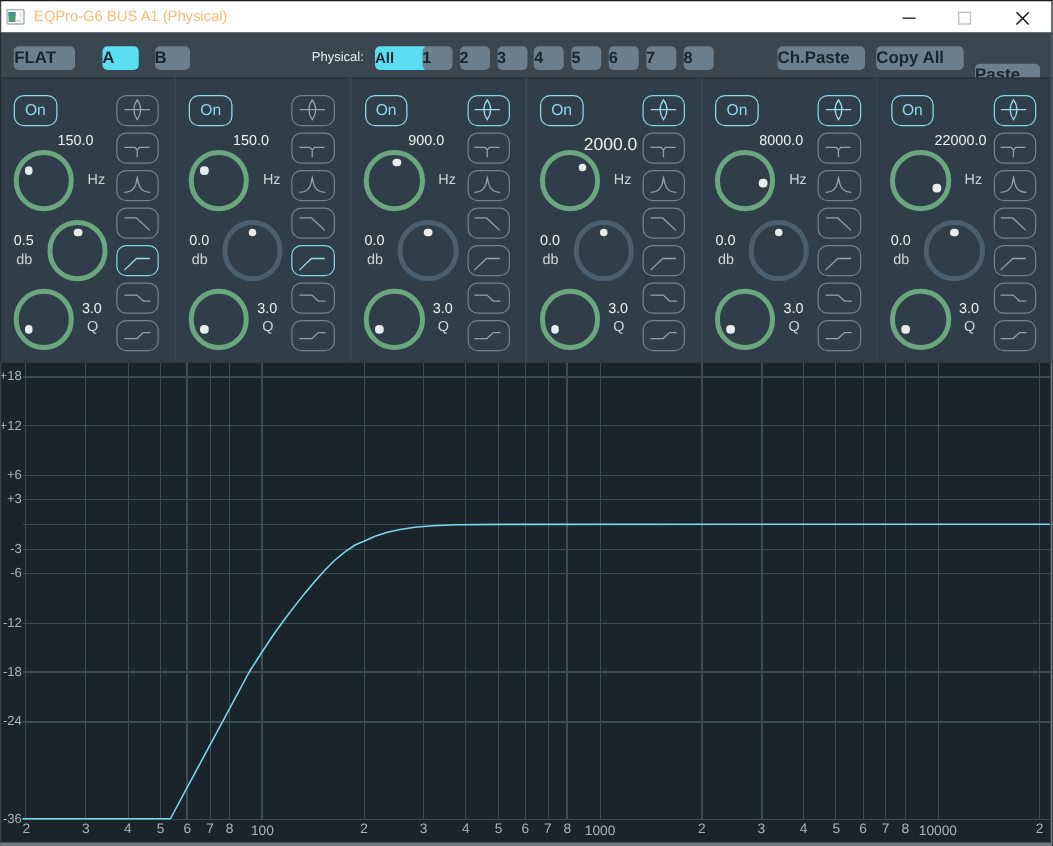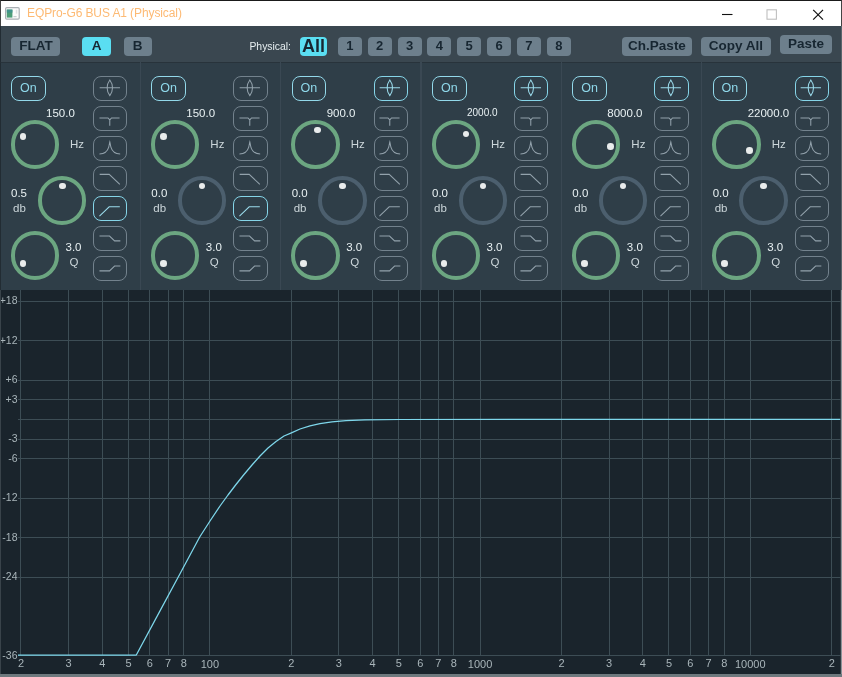--- a/index.html
+++ b/index.html
@@ -2,21 +2,21 @@
 <html><head><meta charset="utf-8"><style>
 *{margin:0;padding:0;box-sizing:border-box}
 body{width:842px;height:677px;position:relative;overflow:hidden;-webkit-font-smoothing:antialiased;
  font-family:"Liberation Sans",sans-serif;background:#2f3e48}
 .abs{position:absolute}
 .knob{position:absolute;border-radius:50%}
 .dot{position:absolute;width:6.6px;height:6.6px;border-radius:50%;background:#e9ecec}
 .ib{position:absolute;width:34.6px;height:25px;border-radius:8px;border:1.3px solid #73828d}
 .ibs{border:1.5px solid #86d5e8}
 .tb{position:absolute;height:19px;border-radius:4px;background:#6d7f8c;
- color:#172631;font-weight:bold;font-size:13.5px;text-align:center;line-height:18px}
+ color:#172631;font-weight:bold;font-size:13.5px;line-height:18px}
 .tbc{background:#5adef2}
 </style></head><body>
 
 <div class="abs" style="left:0;top:0;width:842px;height:26px;background:#fff;border-top:1px solid #1a1a1a;border-left:1px solid #444;border-right:1px solid #444"></div>
 <svg class="abs" style="left:4.5px;top:6.5px" width="15" height="13" viewBox="0 0 15 13">
 <rect x="0.6" y="0.6" width="13.6" height="11.6" rx="1.2" fill="#fbfbfb" stroke="#a9afb4" stroke-width="1.2"></rect>
 <rect x="1.8" y="2.6" width="5.6" height="8.0" fill="#4d9e78"></rect>
 <rect x="1.8" y="2.6" width="5.6" height="3.0" fill="#42948e"></rect>
 <rect x="8.4" y="9.0" width="3.2" height="1.2" fill="#c9cfd2"></rect>
 <rect x="10.8" y="2.8" width="1.5" height="3.8" fill="#dde2e4"></rect>
@@ -28,32 +28,32 @@
     <line x1="113.2" y1="9.8" x2="123" y2="19.6" stroke="#111" stroke-width="1.2"></line>
     <line x1="123" y1="9.8" x2="113.2" y2="19.6" stroke="#111" stroke-width="1.2"></line>
   </svg>
 <div class="abs" style="left:0;top:26px;width:842px;height:36px;background:#3a4750;border-left:1px solid #222c33"></div>
 <div class="tb" style="left:11.4px;top:36.8px;width:49px;font-size:13.5px">FLAT</div>
 <div class="tb tbc" style="left:81.8px;top:36.8px;width:29.5px;font-size:13.5px">A</div>
 <div class="tb" style="left:123.5px;top:36.8px;width:28px;font-size:13.5px">B</div>
 <div class="abs" style="left:294px;top:40.5px;font-size:10.4px;color:#e6eef0;width:0px">
     <span style="position:absolute;right:3px">Physical:</span>
   </div>
-<div class="tb tbc" style="left:300px;top:36.8px;width:27px;font-size:18px">All</div>
+<div class="tb tbc" style="left:300px;top:36.8px;width:43px;font-size:12px">All</div>
 <div class="tb" style="left:337.8px;top:36.8px;width:24px;font-size:13px">1</div>
 <div class="tb" style="left:367.65000000000003px;top:36.8px;width:24px;font-size:13px">2</div>
 <div class="tb" style="left:397.5px;top:36.8px;width:24px;font-size:13px">3</div>
 <div class="tb" style="left:427.35px;top:36.8px;width:24px;font-size:13px">4</div>
 <div class="tb" style="left:457.20000000000005px;top:36.8px;width:24px;font-size:13px">5</div>
 <div class="tb" style="left:487.05px;top:36.8px;width:24px;font-size:13px">6</div>
 <div class="tb" style="left:516.9000000000001px;top:36.8px;width:24px;font-size:13px">7</div>
 <div class="tb" style="left:546.75px;top:36.8px;width:24px;font-size:13px">8</div>
 <div class="tb" style="left:622px;top:36.8px;width:70px;font-size:13.5px">Ch.Paste</div>
 <div class="tb" style="left:701px;top:36.8px;width:70px;font-size:13.5px">Copy All</div>
-<div class="tb" style="left:780px;top:35px;width:52px;font-size:13.5px">Paste</div>
+<div class="tb" style="left:780px;top:51px;width:52px;font-size:13.5px">Paste</div>
 <div class="abs" style="left:0;top:62px;width:842px;height:228px;background:#2f3e48;border-top:1px solid #28333b;border-left:1px solid #222c33"></div>
 <div class="abs" style="left:11.00px;top:76.4px;width:34.5px;height:25px;border-radius:8px;border:1.4px solid #93d9ea;color:#8fd8ea;font-size:12.5px;text-align:center;line-height:22.5px">On</div>
 <div class="ib" style="left:92.90px;top:76.40px">
     <svg width="32" height="22.5" viewBox="0 0 34.6 25" style="position:absolute;left:-0.2px;top:-0.3px">
       <path d="M5.8,11.9 H28.4 M17.1,3.3 C14.9,6.3 14.1,8.8 14.1,11.9 C14.1,15 14.9,17.6 17.1,20.7 C19.3,17.6 20.1,15 20.1,11.9 C20.1,8.8 19.3,6.3 17.1,3.3 Z" fill="none" stroke="#93a2ac" stroke-width="1.15"></path>
     </svg>
   </div>
 <div class="ib" style="left:92.90px;top:106.35px">
     <svg width="32" height="22.5" viewBox="0 0 34.6 25" style="position:absolute;left:-0.2px;top:-0.3px">
       <path d="M5.6,12.2 H15.1 L17.05,14.3 L19,12.2 H27.9 M17.05,14.3 V20.9" fill="none" stroke="#93a2ac" stroke-width="1.15"></path>
@@ -224,21 +224,21 @@
 <div class="ib" style="left:513.90px;top:226.15px">
     <svg width="32" height="22.5" viewBox="0 0 34.6 25" style="position:absolute;left:-0.2px;top:-0.3px">
       <path d="M5.6,10.1 H16.8 L22.4,15.4 H28.8" fill="none" stroke="#93a2ac" stroke-width="1.15"></path>
     </svg>
   </div>
 <div class="ib" style="left:513.90px;top:256.10px">
     <svg width="32" height="22.5" viewBox="0 0 34.6 25" style="position:absolute;left:-0.2px;top:-0.3px">
       <path d="M5.6,15.4 H16.8 L22.4,10.1 H28.8" fill="none" stroke="#93a2ac" stroke-width="1.15"></path>
     </svg>
   </div>
-<div class="abs" style="left:467.00px;top:107px;font-size:10px;color:#e9f1f3">2000.0</div>
+<div class="abs" style="left:467.00px;top:107px;font-size:14px;color:#e9f1f3">2000.0</div>
 <div class="abs" style="left:491.00px;top:138px;font-size:11.5px;color:#ccd6da">Hz</div>
 <div class="abs" style="left:432.00px;top:186.5px;font-size:11.5px;color:#e9f1f3">0.0</div>
 <div class="abs" style="left:434.00px;top:202px;font-size:11.5px;color:#ccd6da">db</div>
 <div class="abs" style="left:486.50px;top:241px;font-size:11.5px;color:#e9f1f3">3.0</div>
 <div class="abs" style="left:490.50px;top:255.5px;font-size:11.5px;color:#ccd6da">Q</div>
 <div class="knob" style="left:431.50px;top:120.00px;width:48.6px;height:48.6px;border:4.3px solid #6ca681"></div>
 <div class="dot" style="left:462.59px;top:130.87px"></div>
 <div class="knob" style="left:458.50px;top:176.00px;width:48.6px;height:48.6px;border:4.3px solid #4c5f6e"></div>
 <div class="dot" style="left:479.50px;top:182.70px"></div>
 <div class="knob" style="left:431.50px;top:231.00px;width:48.6px;height:48.6px;border:4.3px solid #6ca681"></div>

